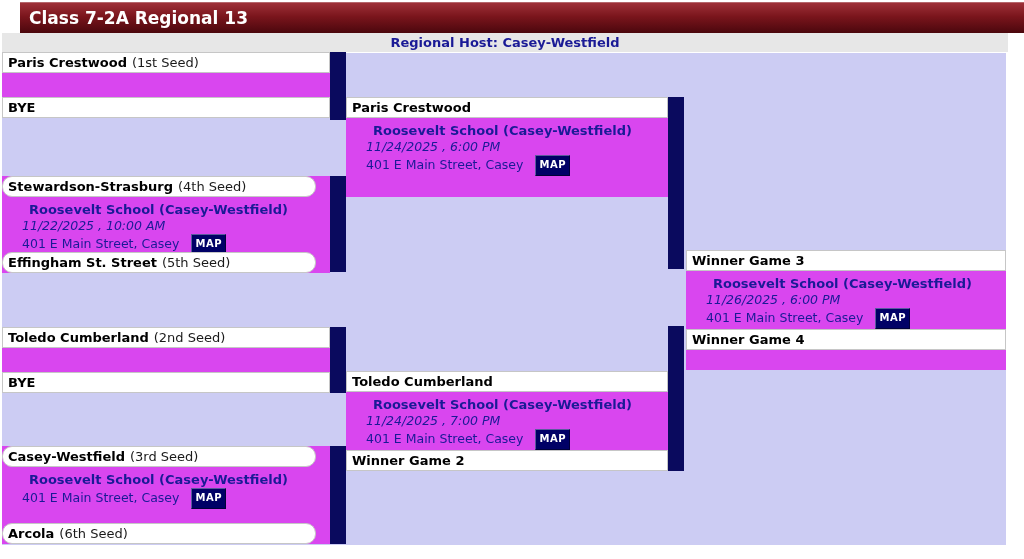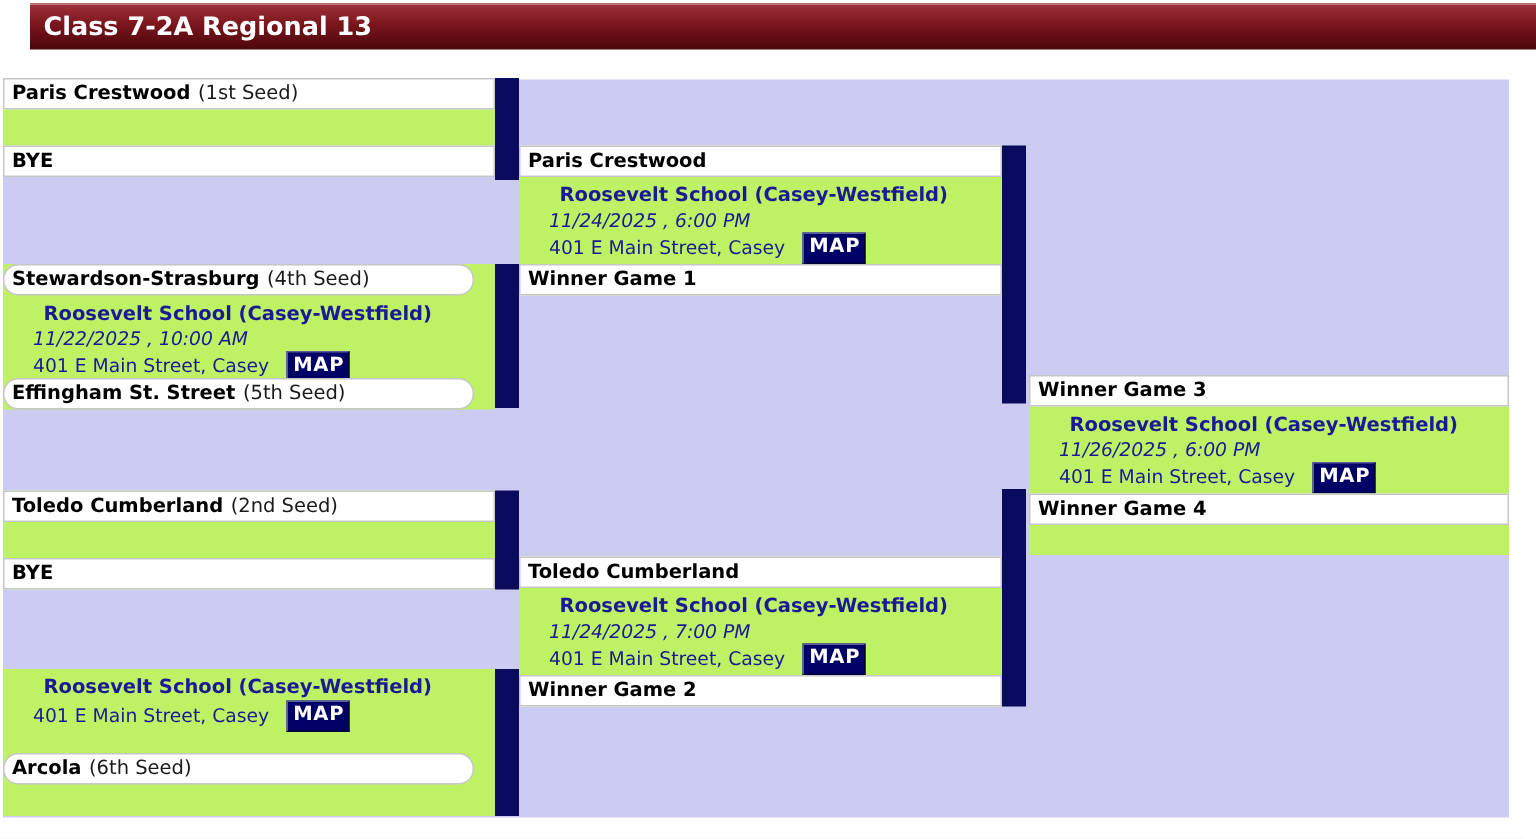--- a/index.html
+++ b/index.html
@@ -18,56 +18,57 @@
   .host-bar{
     position:absolute;left:2px;top:33px;width:1006px;height:19px;
     background:#e7e7e7;border-bottom:1px solid #ffffff;
     display:flex;align-items:center;justify-content:center;
     color:#1a1a96;font-size:13px;font-weight:bold;
   }
   .lavender-bg{
     position:absolute;left:2px;top:53px;width:1004px;height:492px;
     background:#ccccf3;
   }
-  .matchup{position:absolute;background:#bef264;}
+  .matchup{position:absolute;background:#d946ef;}
   .team-row{
     position:relative;height:21px;background:#ffffff;
     border:1px solid #c6c6c6;box-sizing:border-box;
     display:flex;align-items:center;padding-left:5px;
     font-size:13px;color:#000000;white-space:nowrap;overflow:hidden;
   }
   .team-row .team{font-weight:bold;}
   .team-row .seed{font-weight:normal;margin-left:5px;color:#1a1a1a;}
   .team-row.inset{width:calc(100% - 14px);border-radius:10px;}
   .game-empty{height:24px;}
   .game-info{
     box-sizing:border-box;padding:5px 16px 0 20px;
     color:#1a1a96;font-size:12.5px;line-height:16px;white-space:nowrap;overflow:hidden;
   }
   .game-info .venue{font-weight:bold;font-size:13px;padding-left:7px;}
   .game-info .datetime{font-style:italic;}
   .map-btn{
     display:inline-block;background:#000066;color:#ffffff;
-    font-size:13px;font-weight:bold;letter-spacing:.5px;
+    font-size:10px;font-weight:bold;letter-spacing:.5px;
     padding:1px 3px 2px 3px;margin-left:12px;
     border-top:1px solid #5a5a9e;border-left:1px solid #5a5a9e;
     border-right:1px solid #00003a;border-bottom:1px solid #00003a;
     vertical-align:1px;cursor:pointer;
   }
   .connector{position:absolute;width:16px;background:#0a0a5e;}
   .col1{left:2px;width:328px;}
   .col2{left:346px;width:322px;}
   .col3{left:686px;width:320px;}
 </style>
 </head>
 <body>
 
 <div class="page">
 
   <div class="title-bar">Class 7-2A Regional 13</div>
+  <div class="host-bar">Regional Host: Casey-Westfield</div>
   <div class="lavender-bg"></div>
 
   <div class="matchup col1" style="top:52px;height:66px;">
     <div class="team-row">
       <span class="team">Paris Crestwood</span>
       <span class="seed">(1st Seed)</span>
     </div>
     <div class="game-empty"></div>
     <div class="team-row">
       <span class="team">BYE</span>
@@ -97,20 +98,24 @@
       <span class="team">Toledo Cumberland</span>
       <span class="seed">(2nd Seed)</span>
     </div>
     <div class="game-empty"></div>
     <div class="team-row">
       <span class="team">BYE</span>
     </div>
   </div>
 
   <div class="matchup col1" style="top:446px;height:98px;">
+    <div class="team-row inset">
+      <span class="team">Casey-Westfield</span>
+      <span class="seed">(3rd Seed)</span>
+    </div>
     <div class="game-info" style="height:56px;">
       <div class="venue">Roosevelt School (Casey-Westfield)</div>
       <div class="addr">
         <span>401 E Main Street, Casey</span><span class="map-btn">MAP</span>
       </div>
     </div>
     <div class="team-row inset">
       <span class="team">Arcola</span>
       <span class="seed">(6th Seed)</span>
     </div>
@@ -124,23 +129,20 @@
   <div class="matchup col2" style="top:97px;height:100px;">
     <div class="team-row">
       <span class="team">Paris Crestwood</span>
     </div>
     <div class="game-info" style="height:58px;">
       <div class="venue">Roosevelt School (Casey-Westfield)</div>
       <div class="datetime">11/24/2025 , 6:00 PM</div>
       <div class="addr">
         <span>401 E Main Street, Casey</span><span class="map-btn">MAP</span>
       </div>
-    </div>
-    <div class="team-row">
-      <span class="team">Winner Game 1</span>
     </div>
   </div>
 
   <div class="matchup col2" style="top:371px;height:100px;">
     <div class="team-row">
       <span class="team">Toledo Cumberland</span>
     </div>
     <div class="game-info" style="height:58px;">
       <div class="venue">Roosevelt School (Casey-Westfield)</div>
       <div class="datetime">11/24/2025 , 7:00 PM</div>

